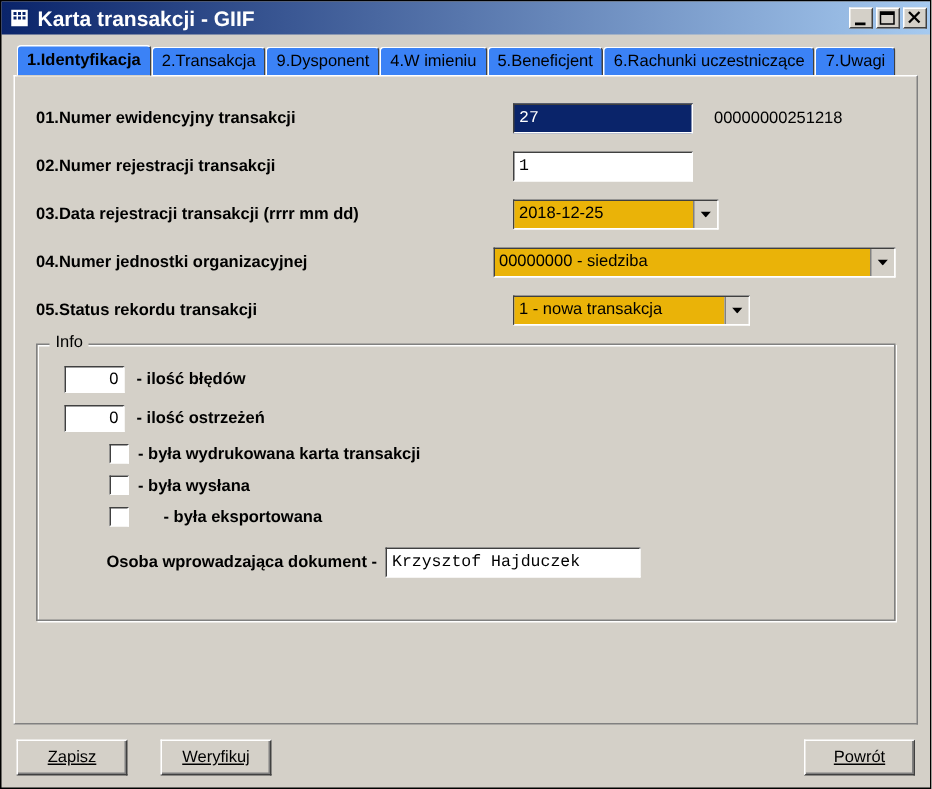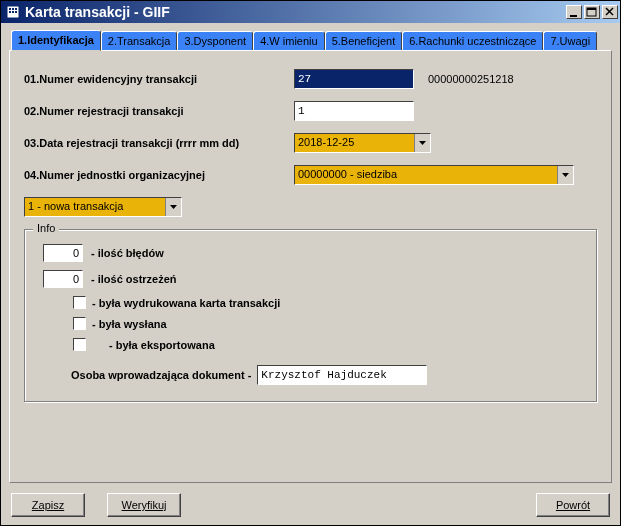--- a/index.html
+++ b/index.html
@@ -101,21 +101,21 @@
     padding: 18px 14px 14px 14px;
     position: relative;
     z-index: 1;
   }
   .row {
     display: flex;
     align-items: center;
     margin-bottom: 12px;
   }
   .row-label {
-    width: 270px;
+    width: 318px;
     font-weight: bold;
     color: #000;
   }
   .text-input, .select-input {
     height: 20px;
     border: 1px solid #808080;
     border-top-color: #404040;
     border-left-color: #404040;
     border-right-color: #fff;
     border-bottom-color: #fff;
@@ -154,21 +154,21 @@
   }
   .sel-btn svg { display: block; }
   .aux-text { margin-left: 14px; color: #000; }
 
   .groupbox {
     border: 1px solid #808080;
     border-top-color: #808080;
     border-left-color: #808080;
     box-shadow: inset 1px 1px 0 #fff, 1px 1px 0 #fff;
     margin-top: 8px;
-    padding: 14px 12px 16px 12px;
+    padding: 14px 12px 28px 12px;
     position: relative;
   }
   .groupbox-title {
     position: absolute;
     top: -8px;
     left: 8px;
     background: #d4d0c8;
     padding: 0 4px;
     font-size: 11px;
     color: #000;
@@ -273,21 +273,21 @@
           </svg>
       </div>
     </div>
   </div>
 
   <div class="client">
 
     <div class="tabstrip">
       <div class="tab active">1.Identyfikacja</div>
       <div class="tab">2.Transakcja</div>
-      <div class="tab">3.Dysponent</div>
+      <div class="tab">9.Dysponent</div>
       <div class="tab">4.W imieniu</div>
       <div class="tab">5.Beneficjent</div>
       <div class="tab">6.Rachunki uczestniczące</div>
       <div class="tab">7.Uwagi</div>
     </div>
 
     <div class="tabpanel">
 
       <div class="row">
         <div class="row-label">01.Numer ewidencyjny transakcji</div>
@@ -318,20 +318,21 @@
           <div class="sel-text">00000000 - siedziba</div>
           <div class="sel-btn">
             <svg width="7" height="4">
                 <polygon points="0,0 7,0 3.5,4" fill="#000"></polygon>
               </svg>
           </div>
         </div>
       </div>
 
       <div class="row">
+        <div class="row-label">05.Status rekordu transakcji</div>
         <div class="select-wrap" style="width:158px;">
           <div class="sel-text">1 - nowa transakcja</div>
           <div class="sel-btn">
             <svg width="7" height="4">
                 <polygon points="0,0 7,0 3.5,4" fill="#000"></polygon>
               </svg>
           </div>
         </div>
       </div>
 

